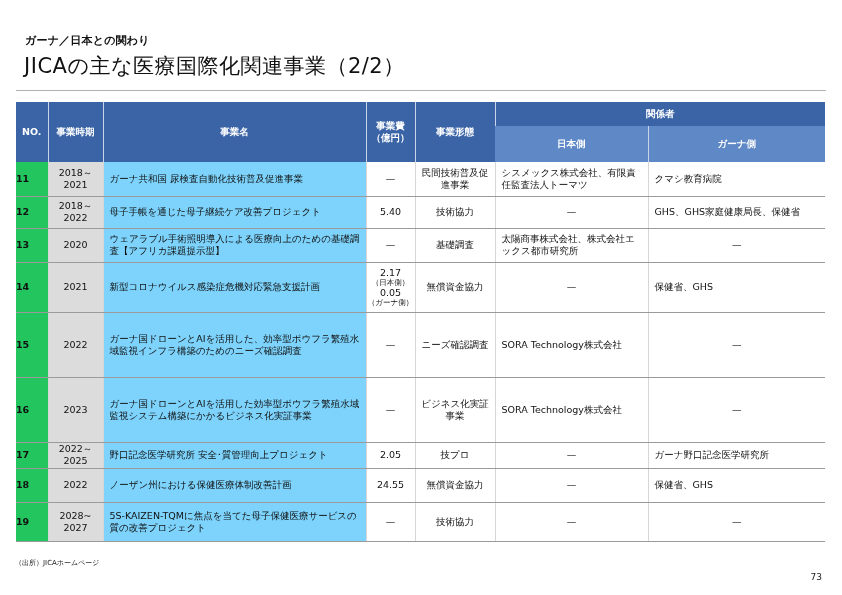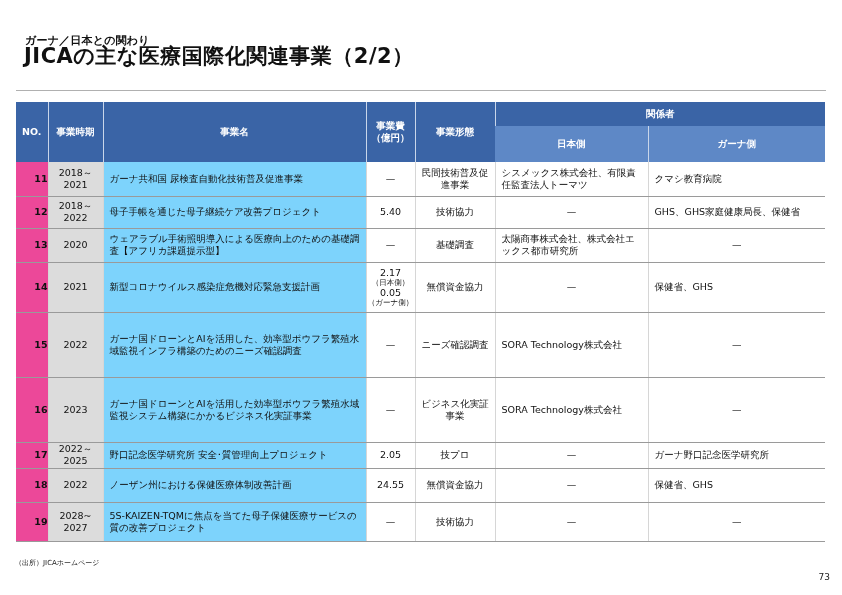--- a/index.html
+++ b/index.html
@@ -7,22 +7,22 @@
     width: 842px; height: 595px; position: relative; overflow: hidden;
     background: #ffffff;
     font-family: "DejaVu Sans", "Liberation Sans", sans-serif;
     color: #111;
   }
   .subtitle {
     position: absolute; left: 25px; top: 33px;
     font-size: 11px; font-weight: bold; letter-spacing: 0.2px;
   }
   .title {
-    position: absolute; left: 24px; top: 42px;
-    font-size: 21px; font-weight: bold; letter-spacing: 0.5px;
+    position: absolute; left: 24px; top: 52px;
+    font-size: 21px; font-weight: normal; letter-spacing: 0.5px;
   }
   .rule {
     position: absolute; left: 16px; top: 90px; width: 810px; height: 1px;
     background: #b0b0b0;
   }
   table.main {
     position: absolute; left: 16px; top: 102px;
     width: 809px;
     border-collapse: collapse;
     table-layout: fixed;
@@ -37,35 +37,35 @@
   table.main th:first-child { border-left: none; }
   table.main th.sub { background: #5e88c6; height: 36px; }
   table.main tr.hdr1 th { height: 24px; }
   table.main td {
     border-bottom: 1px solid #9a9a9a;
     border-left: 1px solid #d6d6d6;
     padding: 0 6px; line-height: 12px;
     vertical-align: middle;
   }
   table.main td.no {
-    background: #ec4899; font-weight: bold; text-align: right;
+    background: #22c55e; font-weight: bold; text-align: left;
     border-left: none; padding: 0;
   }
   table.main td.period { background: #dcdcdc; text-align: center; padding: 0; }
   table.main td.name { background: #7dd3fc; }
   table.main td.cost { text-align: center; padding: 0; }
   table.main td.form { text-align: center; padding: 0 4px; }
   table.main td.center { text-align: center; }
   .cost-note { font-size: 7.5px; line-height: 9px; display: block; }
   .cost-val { display: block; line-height: 11px; }
   .source {
     position: absolute; left: 15px; top: 558px; font-size: 7px; color: #222;
   }
   .page-num {
-    position: absolute; right: 12px; top: 572px; font-size: 9px; color: #222;
+    position: absolute; right: 20px; top: 572px; font-size: 9px; color: #222;
   }
 </style>
 </head>
 <body>
 
 <div class="subtitle">ガーナ／日本との関わり</div>
 <div class="title">JICAの主な医療国際化関連事業（2/2）</div>
 <div class="rule"></div>
 
 <table class="main">

